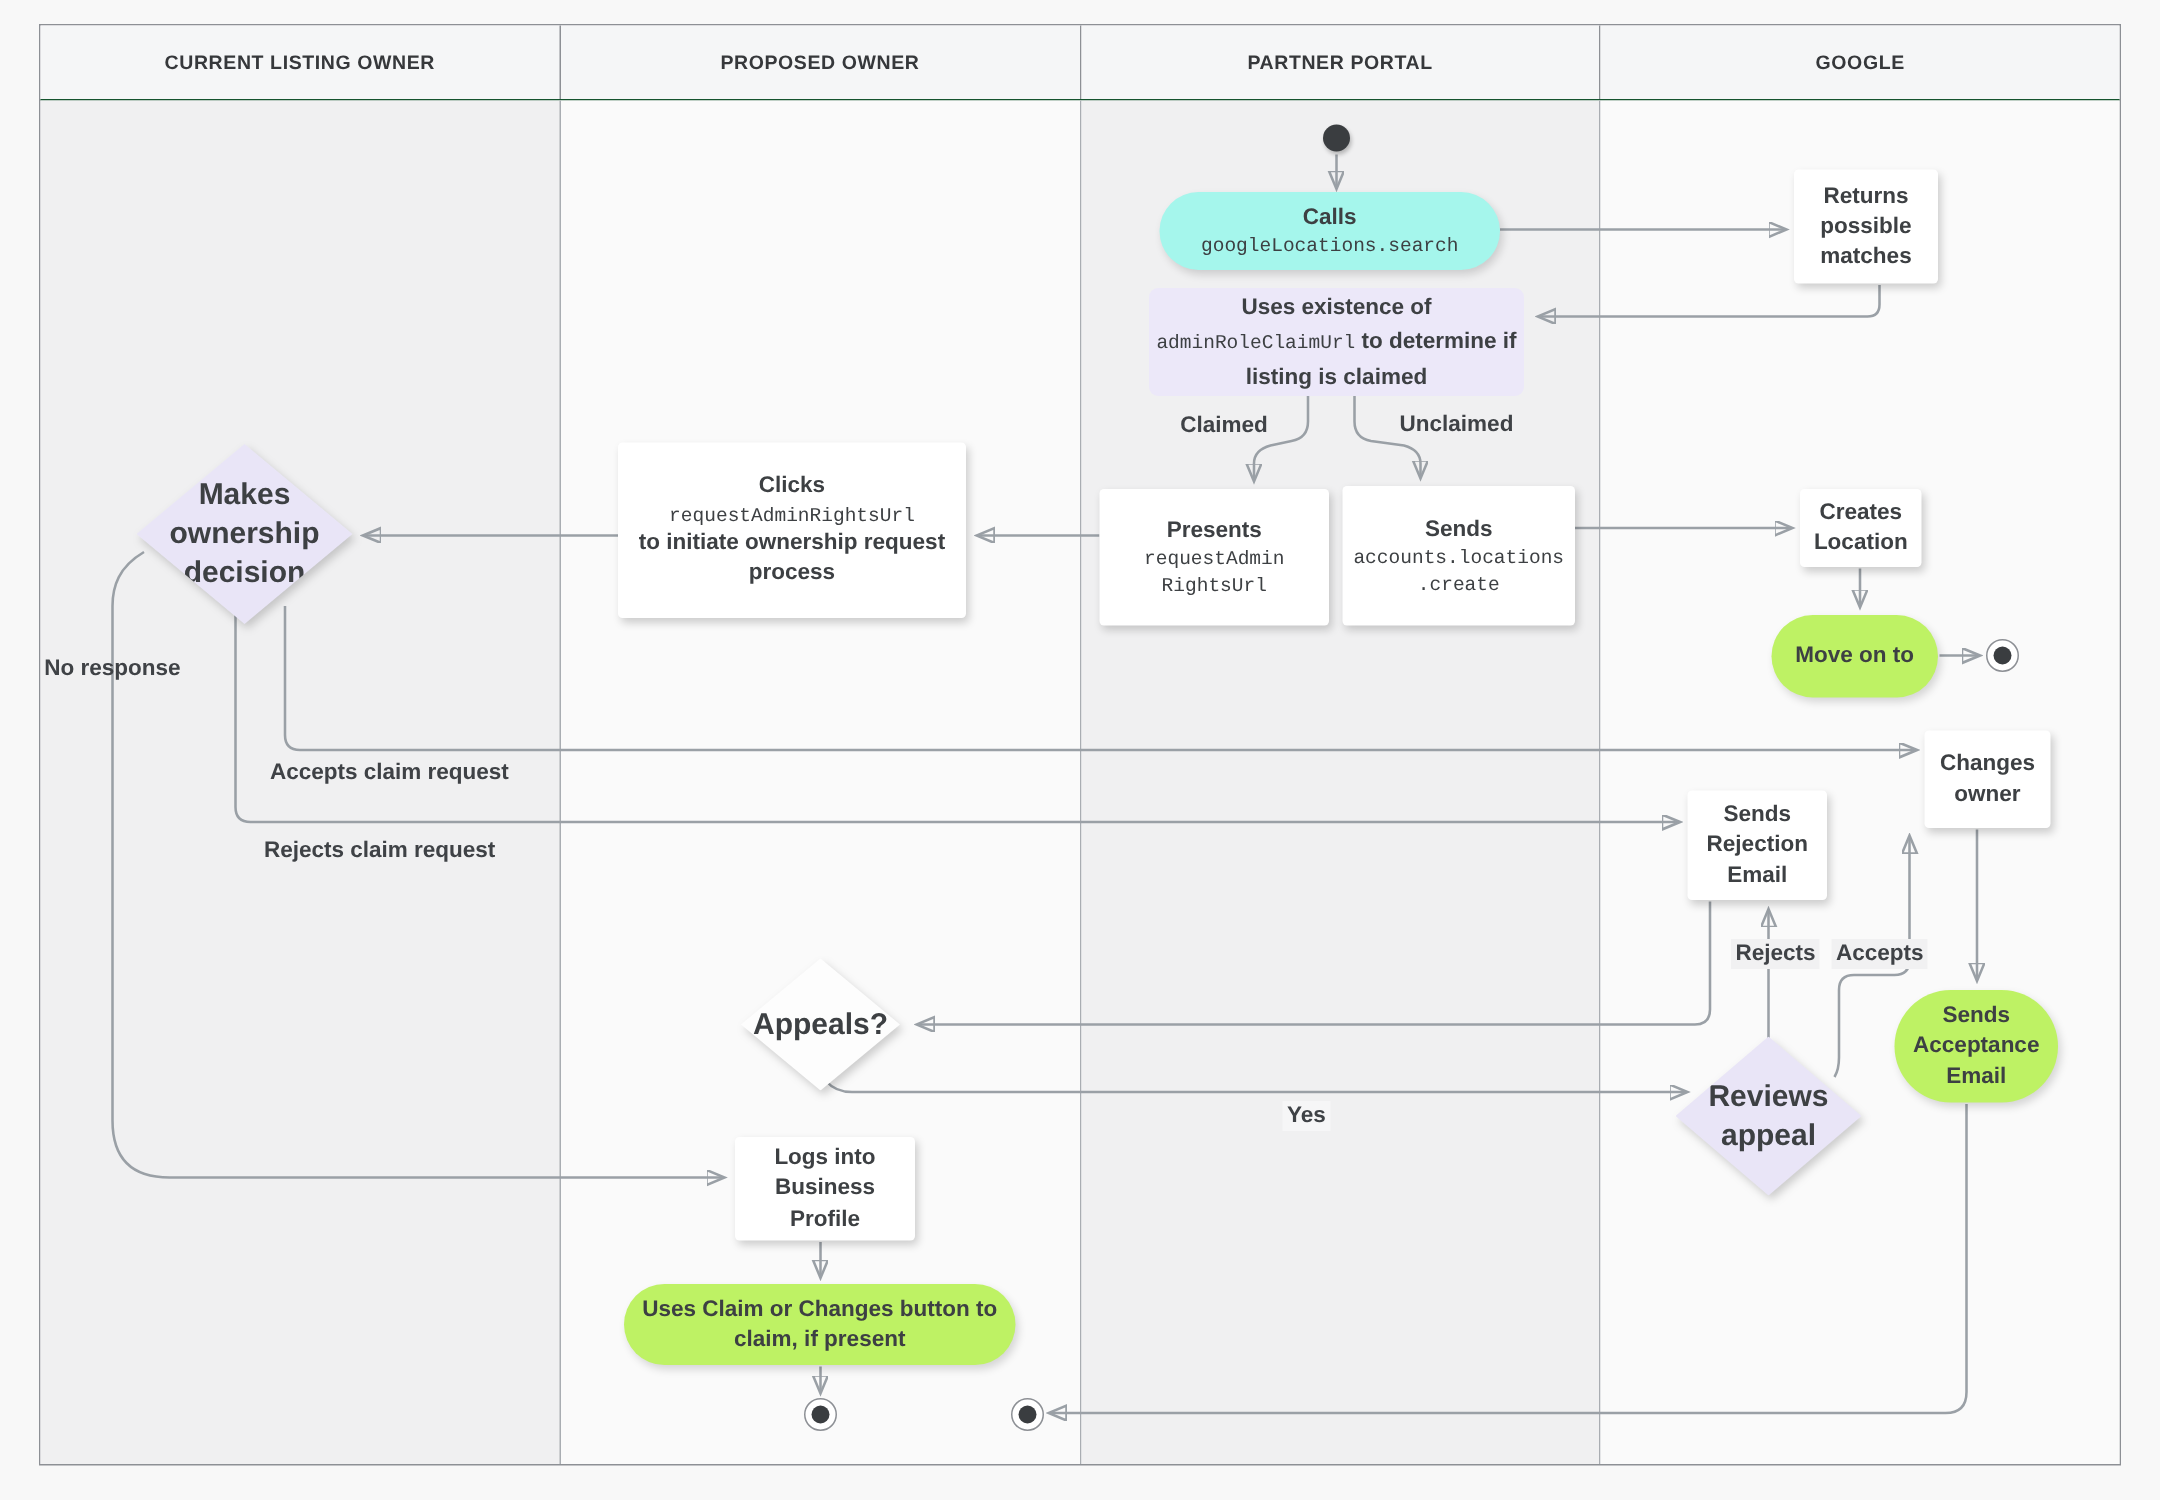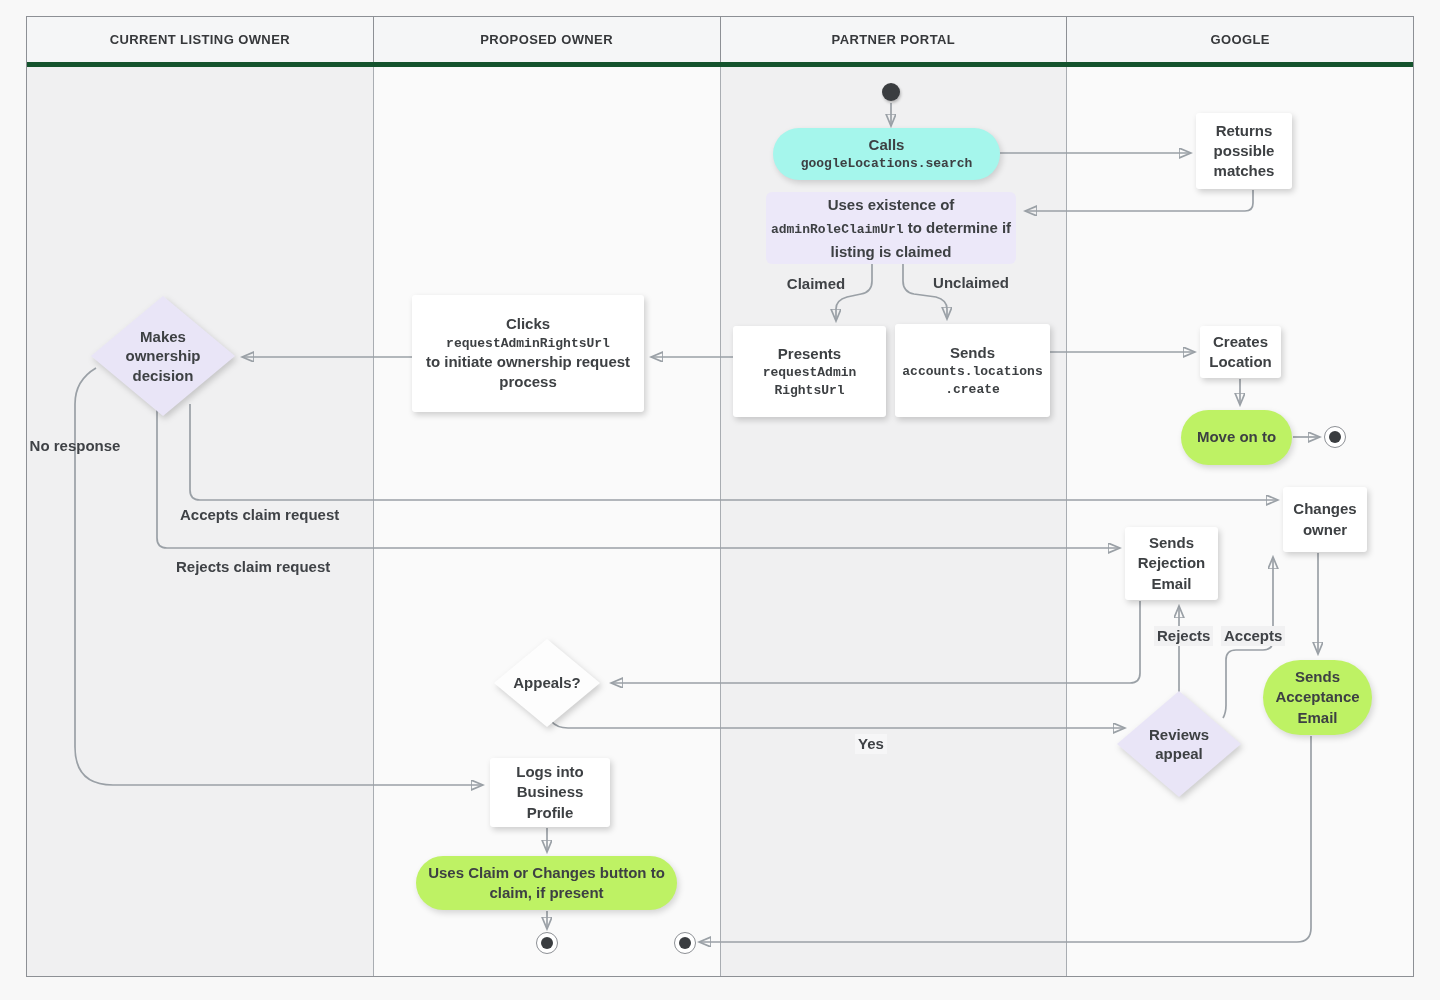--- a/index.html
+++ b/index.html
@@ -7,21 +7,21 @@
     width:1440px;height:1000px;position:relative;
     background:#f8f8f8;
     font-family:"Liberation Sans",sans-serif;
     color:#3d4043;
     overflow:hidden;
   }
   
   .frame{position:absolute;left:26px;top:16px;width:1388px;height:961px;
          border:1px solid #8d9095;box-sizing:border-box;background:#fafafa;}
   .lane-headers{position:absolute;left:0;top:0;right:0;height:50px;display:flex;
-                border-bottom:5px solid #14532d;box-sizing:border-box;}
+                border-bottom:1px solid #14532d;box-sizing:border-box;}
   .lane-header{flex:1;display:flex;align-items:center;justify-content:center;
                background:#f5f6f7;border-right:1px solid #8d9095;box-sizing:border-box;
                font-size:13px;font-weight:bold;letter-spacing:.4px;color:#36383b;}
   .lane-header:last-child{border-right:none;}
   .lane-bodies{position:absolute;left:0;top:50px;right:0;bottom:0;display:flex;}
   .lane-body{flex:1;border-right:1px solid #a9adb2;box-sizing:border-box;}
   .lane-body:last-child{border-right:none;}
   .lane-dark{background:#f0f0f1;}
   .lane-light{background:#fafafa;}
 
@@ -33,27 +33,27 @@
   .node{position:absolute;z-index:3;box-sizing:border-box;
         display:flex;flex-direction:column;align-items:center;justify-content:center;
         text-align:center;font-size:15px;font-weight:bold;line-height:1.35;}
   .box{background:#ffffff;border-radius:3px;box-shadow:2px 3px 6px rgba(0,0,0,.18);padding:6px;}
   .pill{border-radius:28px;box-shadow:2px 3px 6px rgba(0,0,0,.15);padding:6px 10px;}
   .teal{background:#a5f6ec;}
   .pink{background:#bef264;}
   .lav{background:#ece8f9;}
   .flat{box-shadow:none;border-radius:6px;}
   .code{font-family:"Liberation Mono","DejaVu Sans Mono",monospace;
-        font-weight:bold;font-size:13px;letter-spacing:0;}
+        font-weight:normal;font-size:13px;letter-spacing:0;}
   .blk{display:block;}
   .pre-lines{white-space:pre-line;}
   .diamond-wrap{position:absolute;z-index:3;filter:drop-shadow(2px 3px 3px rgba(0,0,0,.18));}
   .diamond{width:100%;height:100%;clip-path:polygon(50% 0,100% 50%,50% 100%,0 50%);
            display:flex;align-items:center;justify-content:center;text-align:center;
-           font-size:15px;font-weight:bold;line-height:1.3;padding:0 14px;box-sizing:border-box;}
+           font-size:20px;font-weight:bold;line-height:1.3;padding:0 14px;box-sizing:border-box;}
   .d-white{background:#fdfdfd;}
   .d-lav{background:#e9e5f7;}
 
   
   .start-dot{position:absolute;z-index:3;width:18px;height:18px;border-radius:50%;
              background:#3a3d40;box-shadow:1px 2px 3px rgba(0,0,0,.25);}
   .end-node{position:absolute;z-index:3;width:22px;height:22px;border-radius:50%;
             background:#ffffff;border:1px solid #8d9095;box-sizing:border-box;
             display:flex;align-items:center;justify-content:center;}
   .end-node .dot{width:12px;height:12px;border-radius:50%;background:#3a3d40;}

